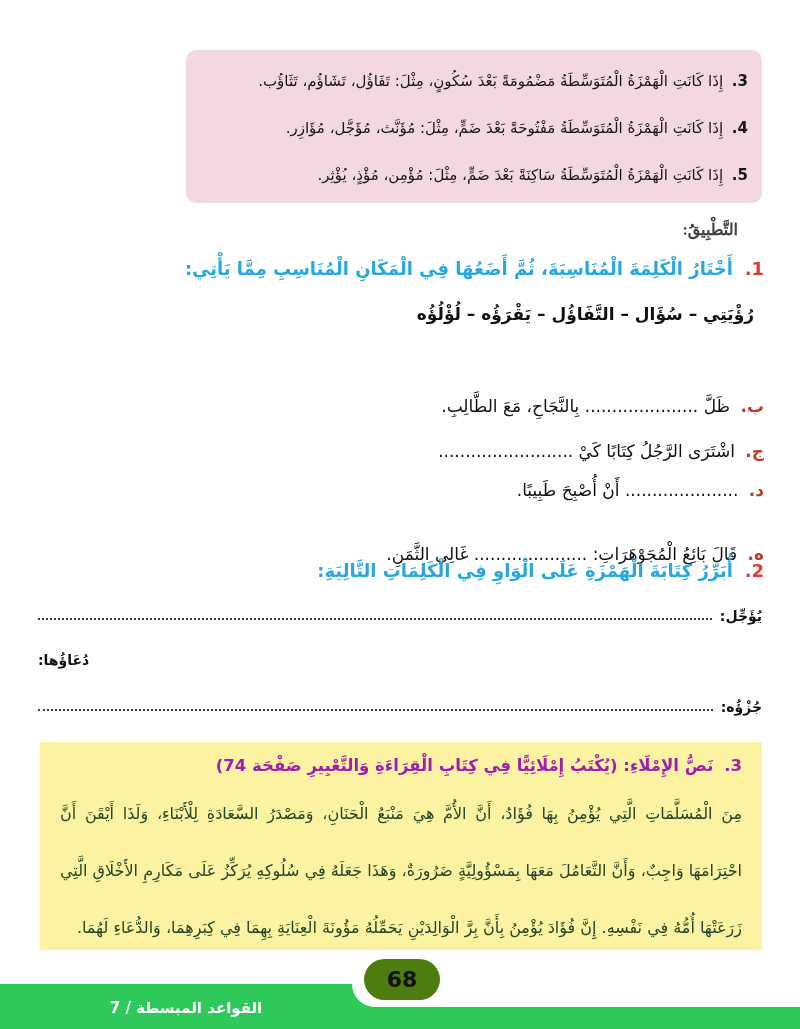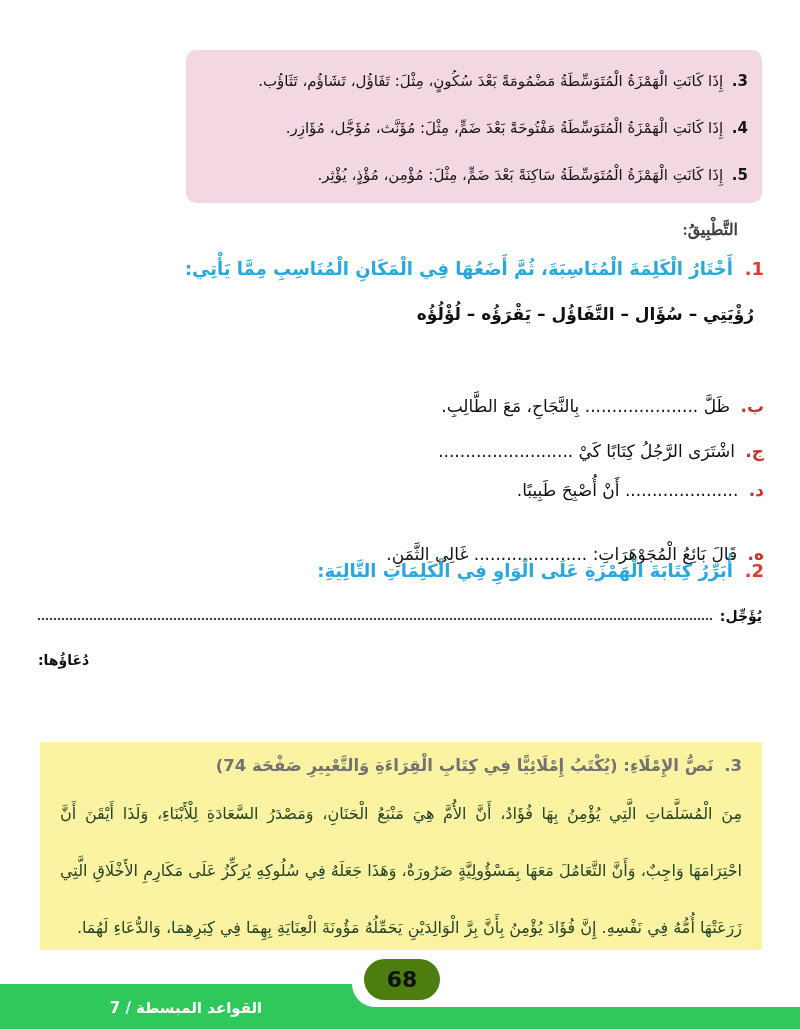--- a/index.html
+++ b/index.html
@@ -48,21 +48,21 @@
   .word-line .w { font-size:14px; font-weight:bold; color:#111; }
   .word-line .dots {
     flex:1 1 auto; border-bottom:2px dotted #3d3d3d; height:12px;
     margin-right:8px; margin-bottom:4px;
   }
   
   .dictation-box {
     position:absolute; top:742px; left:40px; width:722px; height:208px;
     background:#fbf2a2; border-radius:2px; padding:14px 20px 0 20px; box-sizing:border-box;
   }
-  .dict-head { text-align:right; font-size:16.5px; font-weight:bold; color:#737373; white-space:nowrap; }
+  .dict-head { text-align:right; font-size:16.5px; font-weight:bold; color:#a21caf; white-space:nowrap; }
   .dict-head .num { margin-left:5px; }
   .dict-body {
     margin-top:10px; font-size:16px; line-height:57px; color:#234426;
     text-align:justify; text-align-last:right; direction:rtl;
   }
   
   .footer-bar  { position:absolute; left:0; right:0; top:1007px; bottom:0; background:#2ec95a; }
   .footer-tall { position:absolute; left:0; width:372px; top:984px; height:45px; background:#2ec95a; }
   .footer-notch{ position:absolute; left:352px; width:112px; top:984px; height:23px;
                  background:#ffffff; border-radius:0 0 0 26px; }
@@ -125,20 +125,24 @@
   </div>
 
   <div class="word-line wl-1">
     <span class="w">يُؤَجِّل:</span>
     <span class="dots"></span>
   </div>
   <div class="word-line wl-2">
     <span class="w">دُعَاؤُها:</span>
     <span class="dots"></span>
   </div>
+  <div class="word-line wl-3">
+    <span class="w">جُزْؤُه:</span>
+    <span class="dots"></span>
+  </div>
 
   <div class="dictation-box">
     <div class="dict-head">
       <span class="num">3.</span>
       <span>نَصُّ الإِمْلَاءِ: (يُكْتَبُ إِمْلَائِيًّا فِي كِتَابِ الْقِرَاءَةِ وَالتَّعْبِيرِ صَفْحَة 74)</span>
     </div>
     <div class="dict-body">
       <span>مِنَ الْمُسَلَّمَاتِ الَّتِي يُؤْمِنُ بِهَا فُؤَادُ، أَنَّ الأُمَّ هِيَ مَنْبَعُ الْحَنَانِ، وَمَصْدَرُ السَّعَادَةِ لِلْأَبْنَاءِ، وَلَذَا أَيْقَنَ أَنَّ احْتِرَامَهَا</span>
       <span> </span>
       <span>وَاجِبٌ، وَأَنَّ التَّعَامُلَ مَعَهَا بِمَسْؤُولِيَّةٍ ضَرُورَةٌ، وَهَذَا جَعَلَهُ فِي سُلُوكِهِ يُرَكِّزُ عَلَى مَكَارِمِ الأَخْلَاقِ الَّتِي زَرَعَتْهَا</span>

